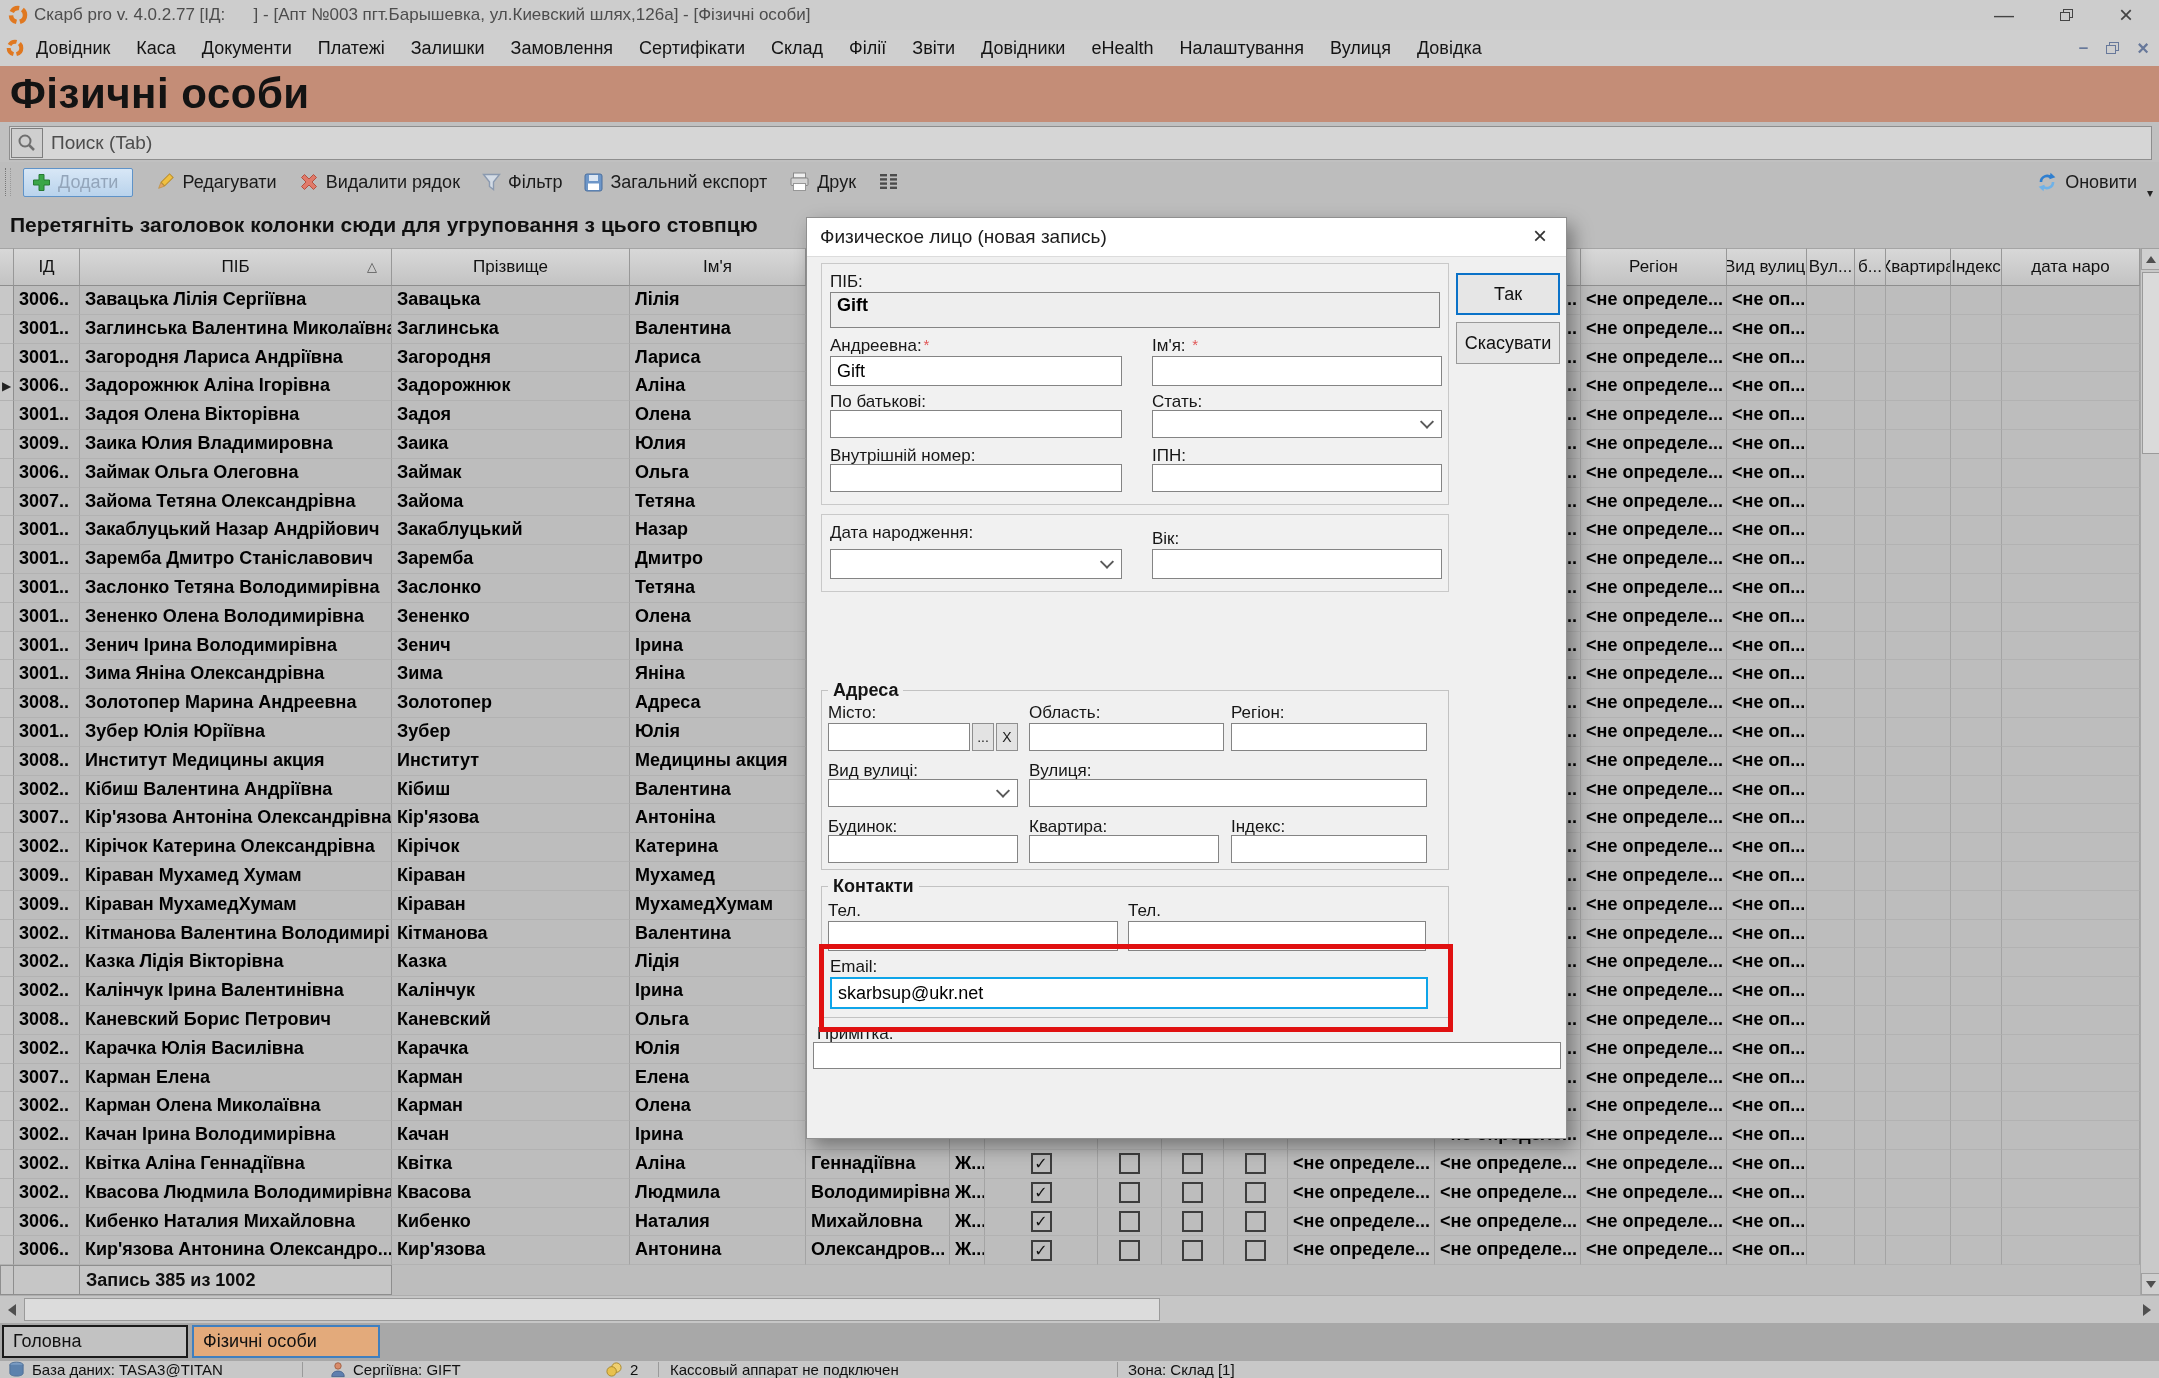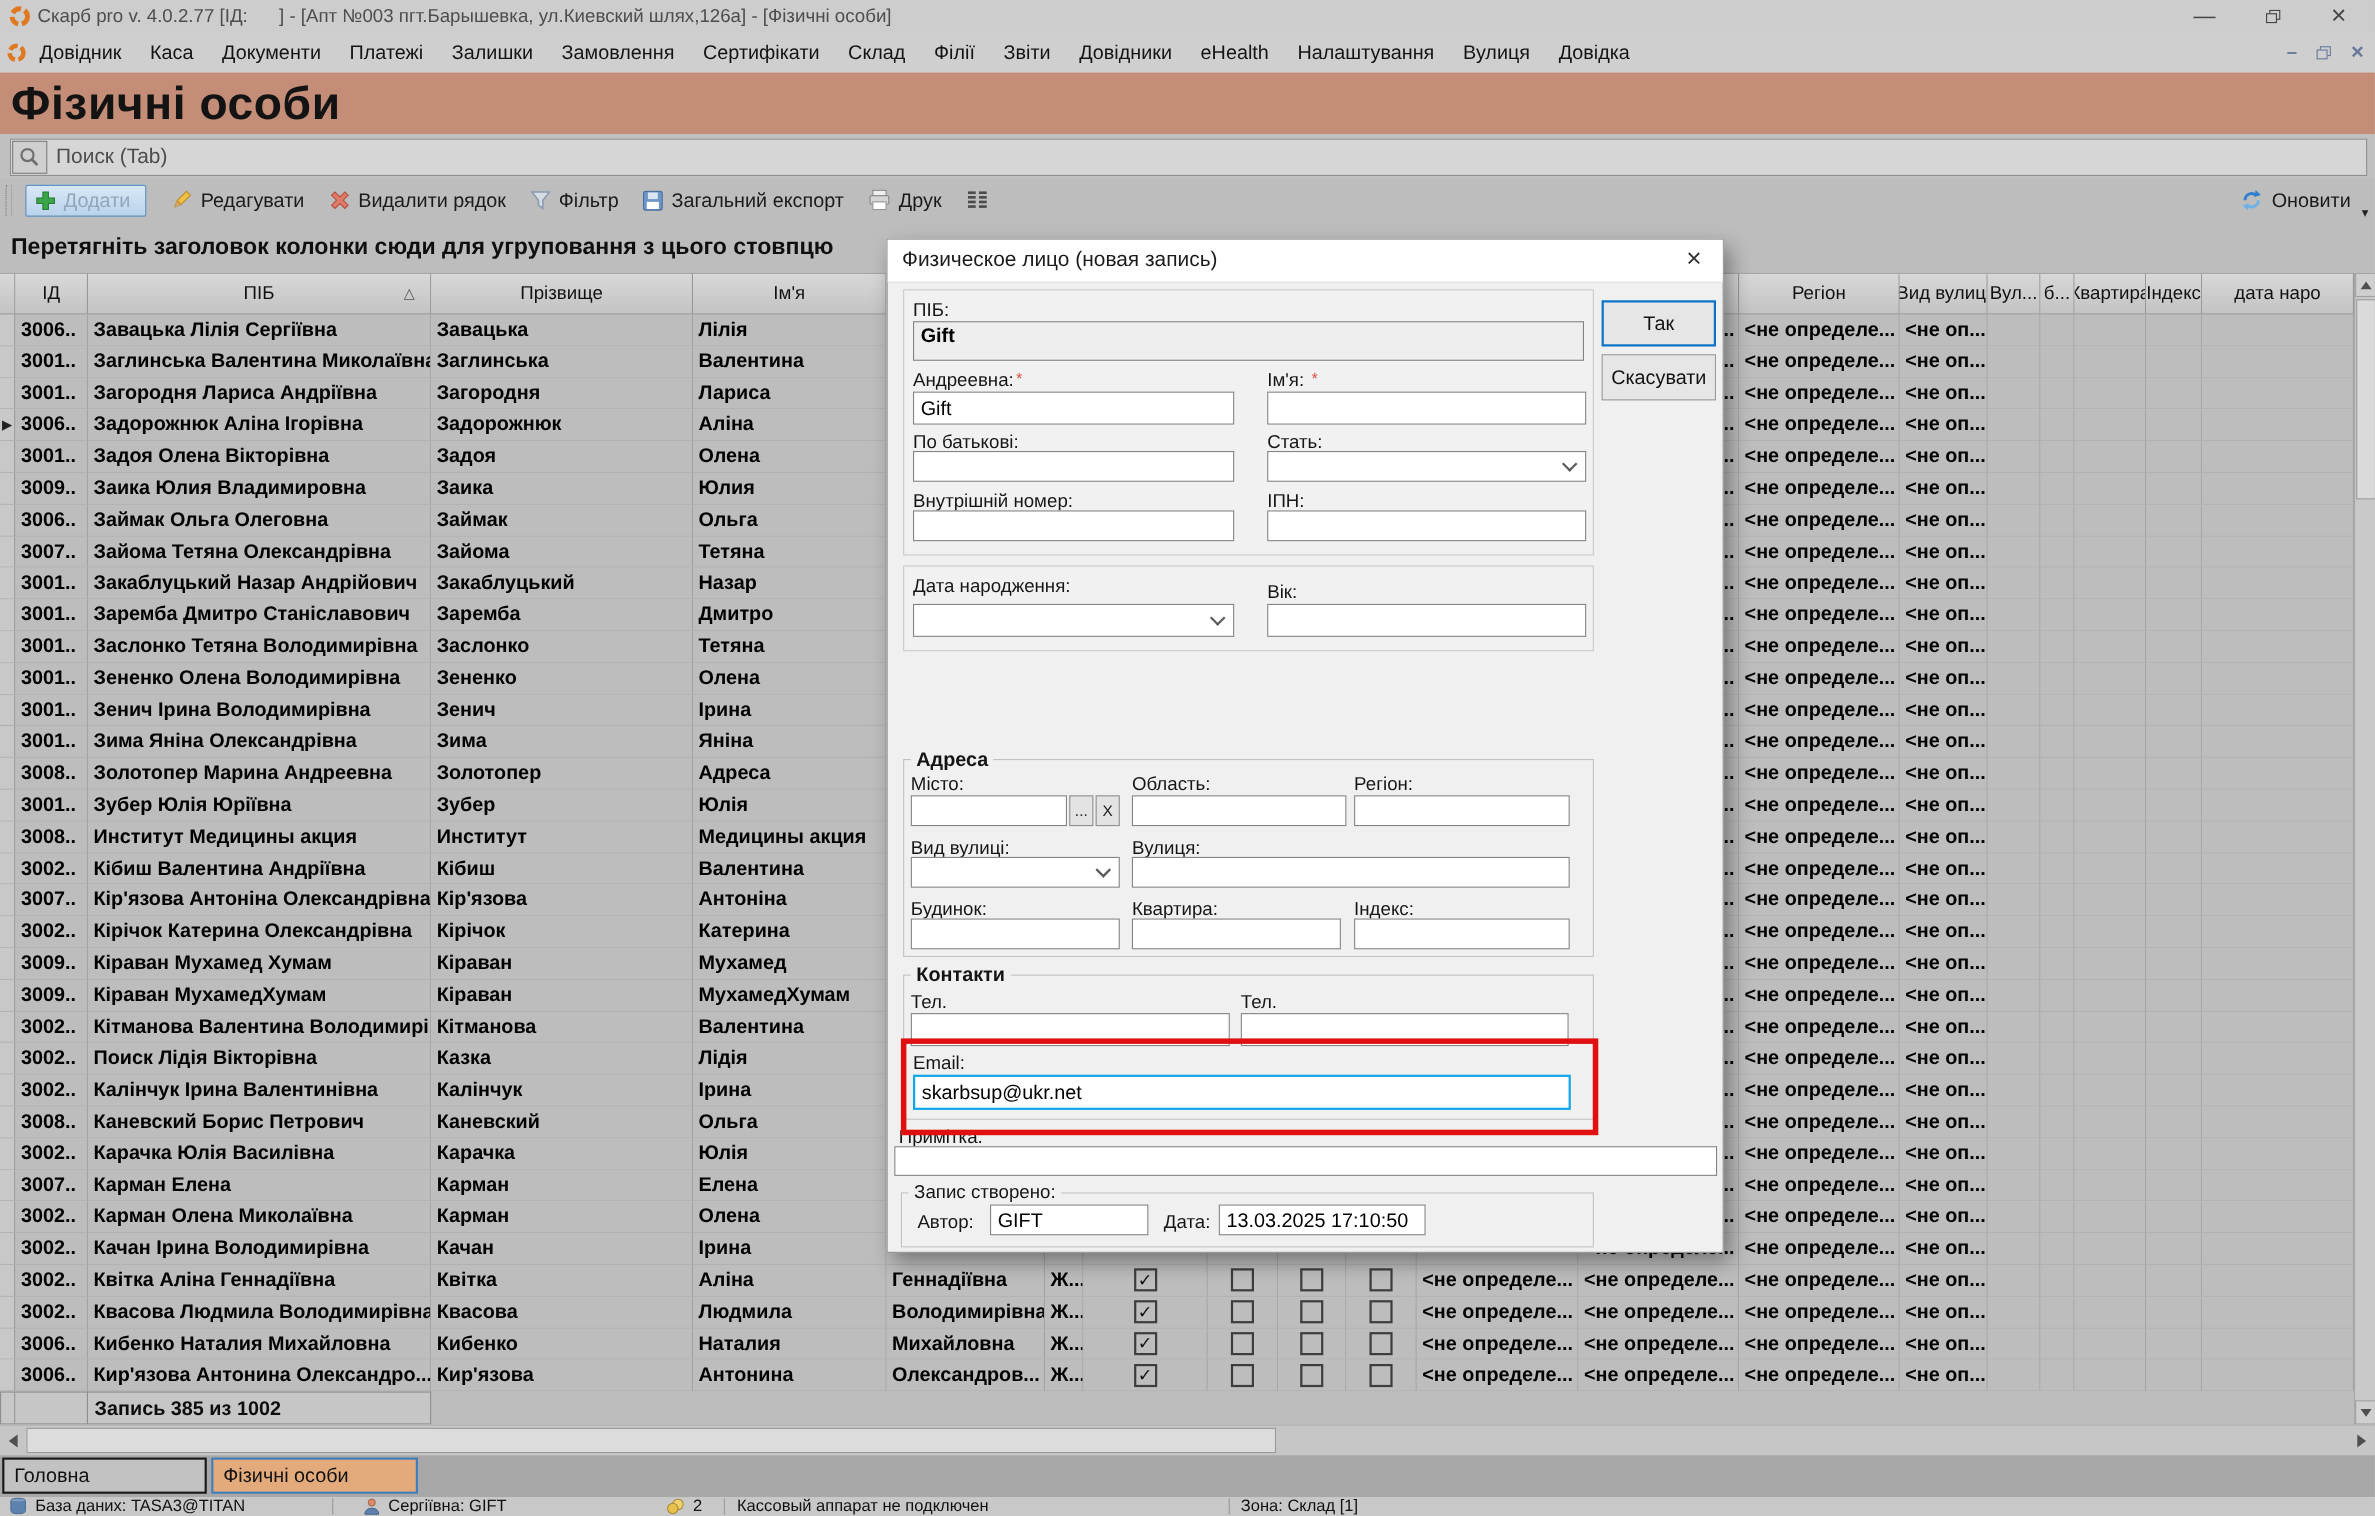--- a/index.html
+++ b/index.html
@@ -760,21 +760,21 @@
       <div class="cell" style="width: 80px;">&lt;не оп...</div>
       <div class="cell" style="width: 48px;"></div>
       <div class="cell" style="width: 31px;"></div>
       <div class="cell" style="width: 65px;"></div>
       <div class="cell" style="width: 51px;"></div>
       <div class="cell" style="width: 138px;"></div>
     </div>
     <div class="grow">
       <div class="cell gut" style="width: 14px;"></div>
       <div class="cell" style="width: 66px;">3002..</div>
-      <div class="cell" style="width: 312px;">Поиск Лідія Вікторівна</div>
+      <div class="cell" style="width: 312px;">Казка Лідія Вікторівна</div>
       <div class="cell" style="width: 238px;">Казка</div>
       <div class="cell" style="width: 176px;">Лідія</div>
       <div class="cell" style="width: 144px;"></div>
       <div class="cell" style="width: 35px;"></div>
       <div class="cell cb" style="width: 113px;"></div>
       <div class="cell cb" style="width: 64px;"></div>
       <div class="cell cb" style="width: 62px;"></div>
       <div class="cell cb" style="width: 64px;"></div>
       <div class="cell" style="width: 147px;"></div>
       <div class="cell" style="width: 146px;">&lt;не определе...</div>
@@ -1170,20 +1170,13 @@
     <input class="dinput" style="left: 306px; top: 34px; width: 298px; height: 30px;">
     <span class="dlabel" style="left:8px;top:70px">Email:</span>
     <input id="email-input" class="dinput" style="left: 8px; top: 90px; width: 598px; height: 32px;" value="skarbsup@ukr.net">
   </div>
 
   <div id="redbox"></div>
 
   <span class="dlabel" style="left:10px;top:806px">Примітка:</span>
   <input class="dinput" style="left: 6px; top: 824px; width: 748px; height: 27px;">
 
-  <div class="fieldset" style="left:12px;top:866px;width:630px;height:50px">
-    <span class="legend normal">Запис створено:</span>
-    <span class="dlabel" style="left:14px;top:16px">Автор:</span>
-    <input class="dinput" style="left: 80px; top: 10px; width: 144px; height: 28px;" value="GIFT">
-    <span class="dlabel" style="left:238px;top:16px">Дата:</span>
-    <input class="dinput" style="left: 288px; top: 10px; width: 188px; height: 28px;" value="13.03.2025 17:10:50">
-  </div>
 </div>
 
 </body></html>

